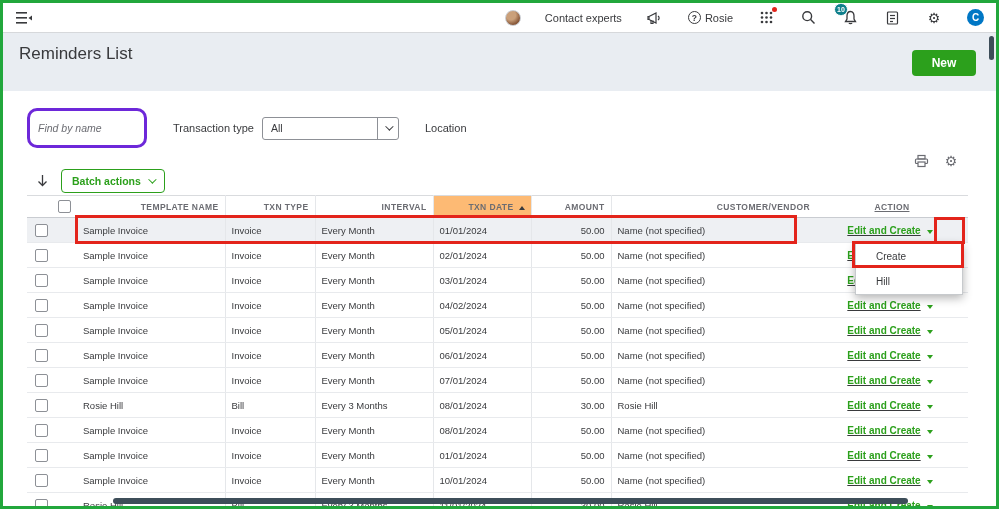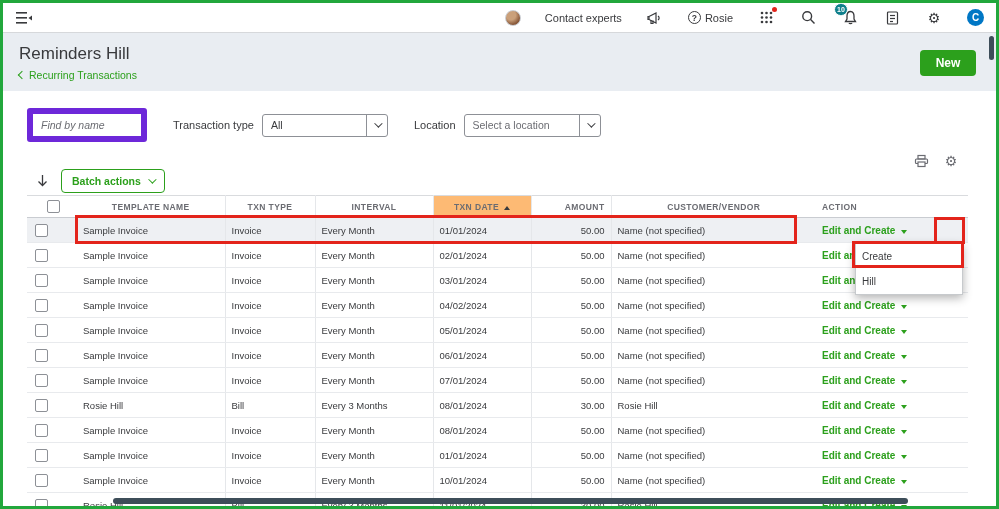--- a/index.html
+++ b/index.html
@@ -17,66 +17,66 @@
   .help-circle { width:13px; height:13px; border:1.2px solid #393a3d; border-radius:50%; font-size:8.5px; font-weight:bold; display:flex; align-items:center; justify-content:center; color:#393a3d; }
   .badge { position:absolute; top:-6px; left:-7px; min-width:13px; height:13px; border-radius:7px; background:#0f808c; color:#fff; font-size:7px; font-weight:bold; display:flex; align-items:center; justify-content:center; border:1px solid #fff; padding:0 2px; }
   .red-dot { position:absolute; top:-2px; right:-2px; width:5px; height:5px; border-radius:50%; background:#e3241b; }
   .gear-glyph { font-size:14px; line-height:1; color:#393a3d; }
   .profile-circle { width:17px; height:17px; border-radius:50%; background:#0077c5; color:#fff; font-size:10px; font-weight:bold; display:flex; align-items:center; justify-content:center; }
 
   
   .header-band { position:absolute; top:30px; left:0; right:0; height:58px; background:#e9edf2; padding:11px 16px 0; }
   .page-title { font-size:17px; font-weight:400; color:#393a3d; }
   .back-link { display:flex; align-items:center; gap:4px; margin-top:5px; font-size:10.5px; color:#2ca01c; cursor:pointer; }
-  .new-btn { position:absolute; right:20px; top:17px; width:56px; height:26px; background:#2ca01c; border:none; border-radius:4px; color:#fff; font-size:12px; font-weight:bold; font-family:inherit; cursor:pointer; }
+  .new-btn { position:absolute; right:20px; top:17px; width:64px; height:26px; background:#2ca01c; border:none; border-radius:4px; color:#fff; font-size:12px; font-weight:bold; font-family:inherit; cursor:pointer; }
 
   
   .chev { display:inline-block; width:6px; height:6px; border-right:1.4px solid #393a3d; border-bottom:1.4px solid #393a3d; }
   .chev-down { transform:rotate(45deg) translateY(-2px); }
   .chev-left { transform:rotate(135deg); }
   .chev.green { border-color:#2ca01c; }
   .tri-up { display:inline-block; width:0; height:0; border-left:3.5px solid transparent; border-right:3.5px solid transparent; border-bottom:4.5px solid #393a3d; margin-left:5px; }
   .tri-down-green { display:inline-block; width:0; height:0; border-left:3.5px solid transparent; border-right:3.5px solid transparent; border-top:4.5px solid #2ca01c; margin-left:6px; }
 
   
   .filters { position:absolute; left:24px; top:105px; display:flex; align-items:center; }
-  .find-input { width:120px; height:34px; border:6px solid #6d28d9; border-radius:3px; font-style:italic; font-size:10.5px; padding:0 8px; color:#393a3d; font-family:inherit; }
+  .find-input { width:120px; height:40px; border:3px solid #6d28d9; border-radius:10px; font-style:italic; font-size:10.5px; padding:0 8px; color:#393a3d; font-family:inherit; }
   .find-input::placeholder { color:#6b6c72; font-style:italic; }
   .filter-label { font-size:11px; margin-left:26px; margin-right:8px; }
   .select { height:23px; border:1px solid #8d9096; border-radius:3px; background:#fff; display:flex; align-items:center; cursor:pointer; }
   .select .val { padding:0 8px; font-size:10.5px; flex:1; white-space:nowrap; }
   .select .val.placeholder { color:#6b6c72; }
   .select .div-line { width:1px; align-self:stretch; background:#8d9096; }
   .select .chev-zone { width:20px; display:flex; align-items:center; justify-content:center; }
-  .sel-txn { width:126px; } .sel-loc { width:137px; }
+  .sel-txn { width:137px; } .sel-loc { width:137px; }
 
   
   .table-tools { position:absolute; right:36px; top:149px; display:flex; align-items:center; gap:12px; }
 
   
   .batch-row { position:absolute; left:30px; top:166px; display:flex; align-items:center; gap:10px; }
   .batch-btn { height:21px; border:1.5px solid #2ca01c; border-radius:4px; background:#fff; color:#2ca01c; font-size:10.5px; font-weight:bold; font-family:inherit; padding:11px 10px; display:flex; align-items:center; gap:7px; cursor:pointer; }
 
   
   .table-wrap { position:absolute; left:24px; top:192px; width:941px; }
   table { width:100%; border-collapse:collapse; table-layout:fixed; }
-  thead th { height:22px; border-top:1px solid #d9dbde; border-bottom:1px solid #c9ccd1; font-size:8.5px; font-weight:bold; color:#6b6c72; letter-spacing:.4px; text-align:center; padding:0 6px; white-space:nowrap; }
+  thead th { height:22px; border-top:1px solid #d9dbde; border-bottom:1px solid #c9ccd1; font-size:8.5px; font-weight:bold; color:#6b6c72; letter-spacing:.4px; text-align:right; padding:0 6px; white-space:nowrap; }
   tbody td { height:25px; border-bottom:1px solid #e8eaed; font-size:9.5px; color:#393a3d; padding:0 6px; white-space:nowrap; overflow:hidden; }
   .sep { border-right:1px solid #e5e7ea; }
   th.c-date { background:#fdba74; }
   .c-amount { text-align:right; }
-  th.c-action, td.c-action { text-align:left; }
+  th.c-action, td.c-action { text-align:center;text-decoration:underline; }
   tr.hl td { background:#eef0f3; }
   .cb { display:inline-block; width:13px; height:13px; border:1px solid #8d9096; border-radius:2px; background:#fff; vertical-align:middle; cursor:pointer; margin-left:2px; }
   .action-link { color:#2ca01c; font-size:10px; font-weight:bold; cursor:pointer; }
   td.c-action { padding-right:10px; }
 
   
   .action-menu { position:absolute; left:852px; top:240px; width:108px; background:#fff; border:1px solid #c7cacd; box-shadow:0 3px 9px rgba(0,0,0,.3); z-index:10; }
-  .action-menu .item { height:25px; line-height:25px; padding:0 6px; font-size:10px; color:#393a3d; cursor:pointer; background:#fff; }
+  .action-menu .item { height:25px; line-height:25px; padding:0 20px; font-size:10px; color:#393a3d; cursor:pointer; background:#fff; }
 
   
   .ann { position:absolute; border:3px solid #e3241b; z-index:20; pointer-events:none; }
   .ann-row { left:72px; top:212px; width:722px; height:29px; }
   .ann-caret { left:931px; top:214px; width:31px; height:27px; }
   .ann-create { left:849px; top:238px; width:112px; height:27px; }
 
   
   .hscroll { position:absolute; left:110px; bottom:2px; width:795px; height:6px; background:#3d4d59; border-radius:3px; z-index:30; cursor:pointer; }
   .vscroll { position:absolute; right:2px; top:33px; width:5px; height:24px; background:#3d4d59; border-radius:3px; z-index:30; cursor:pointer; }
@@ -148,46 +148,35 @@
         </svg>
       </div>
       <div class="icon-btn">
         <span class="gear-glyph">⚙</span>
       </div>
       <div class="profile-circle">C</div>
     </div>
   </div>
 
   <div class="header-band">
-    <div class="page-title">Reminders Hill</div>
-    <div class="back-link">
-      <span class="chev chev-left green"></span>
-      <span>Recurring Transactions</span>
-    </div>
+    <div class="page-title">Reminders List</div>
     <button class="new-btn">New</button>
   </div>
 
   <div class="filters">
     <input class="find-input" type="text" placeholder="Find by name" style="">
     <span class="filter-label">Transaction type</span>
     <div class="select sel-txn">
       <span class="val">All</span>
       <span class="div-line"></span>
       <span class="chev-zone">
           <span class="chev chev-down"></span>
         </span>
     </div>
     <span class="filter-label">Location</span>
-    <div class="select sel-loc">
-      <span class="val placeholder">Select a location</span>
-      <span class="div-line"></span>
-      <span class="chev-zone">
-          <span class="chev chev-down"></span>
-        </span>
-    </div>
   </div>
 
   <div class="table-tools">
     <div class="icon-btn">
       <svg width="15" height="14" viewBox="0 0 15 14" fill="none" stroke="#6b6c72" stroke-width="1.2">
         <rect x="4" y="1.5" width="7" height="3.5"></rect>
         <rect x="1.5" y="5" width="12" height="4.5" rx="1"></rect>
         <rect x="4" y="8" width="7" height="4.5" fill="#fff"></rect>
       </svg>
     </div>

